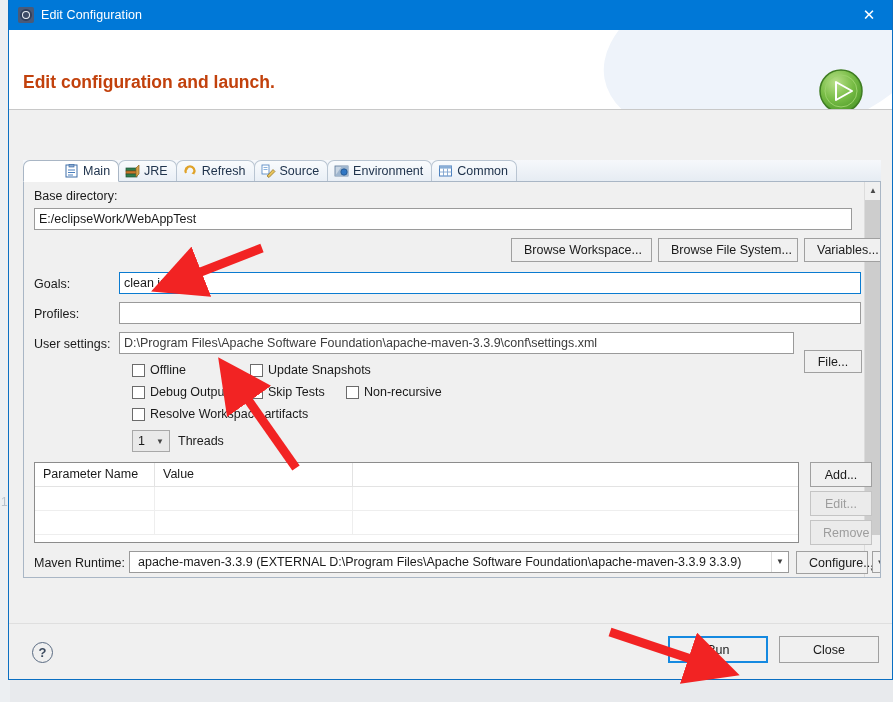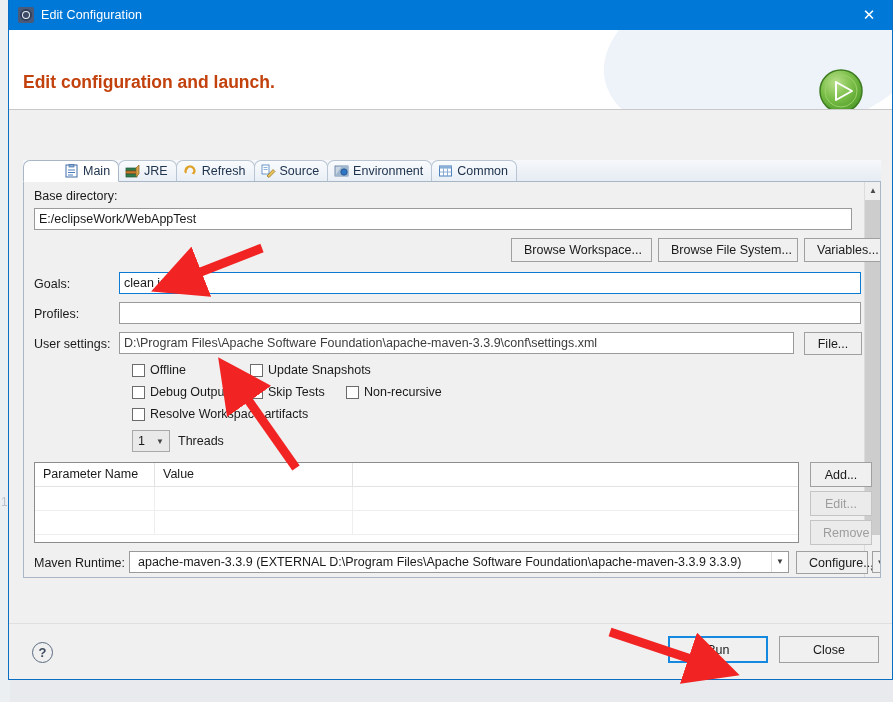--- a/index.html
+++ b/index.html
@@ -461,21 +461,21 @@
         <button class="btn" style="position:absolute;left:780px;top:56px;width:82px;">Variables...</button>
 
         <div style="position:absolute;left:10px;top:95px;" class="fld-label">Goals:</div>
         <input class="txtbox focused" style="position: absolute; left: 95px; top: 90px; width: 742px;" value="clean install">
 
         <div style="position:absolute;left:10px;top:125px;" class="fld-label">Profiles:</div>
         <input class="txtbox" style="position: absolute; left: 95px; top: 120px; width: 742px;" value="">
 
         <div style="position:absolute;left:10px;top:155px;" class="fld-label">User settings:</div>
         <input class="txtbox readonlyish" style="position: absolute; left: 95px; top: 150px; width: 675px;" value="D:\Program Files\Apache Software Foundation\apache-maven-3.3.9\conf\settings.xml">
-        <button class="btn" style="position:absolute;left:780px;top:150px;width:58px;height:23px;">File...</button>
+        <button class="btn" style="position:absolute;left:780px;top:168px;width:58px;height:23px;">File...</button>
 
         <div class="chkrow" style="position:absolute;left:108px;top:181px;">
           <span class="chkbox"></span>
           <span class="chk-label">Offline</span>
         </div>
         <div class="chkrow" style="position:absolute;left:226px;top:181px;">
           <span class="chkbox"></span>
           <span class="chk-label">Update Snapshots</span>
         </div>
 

